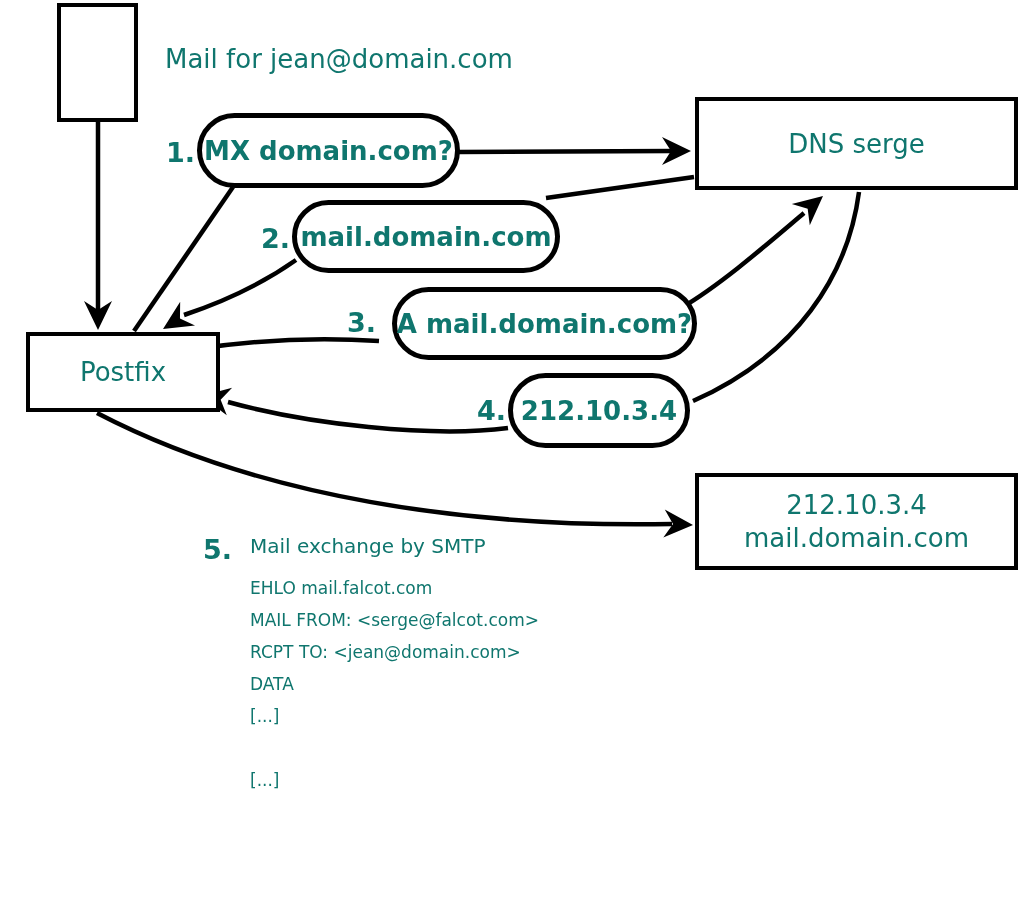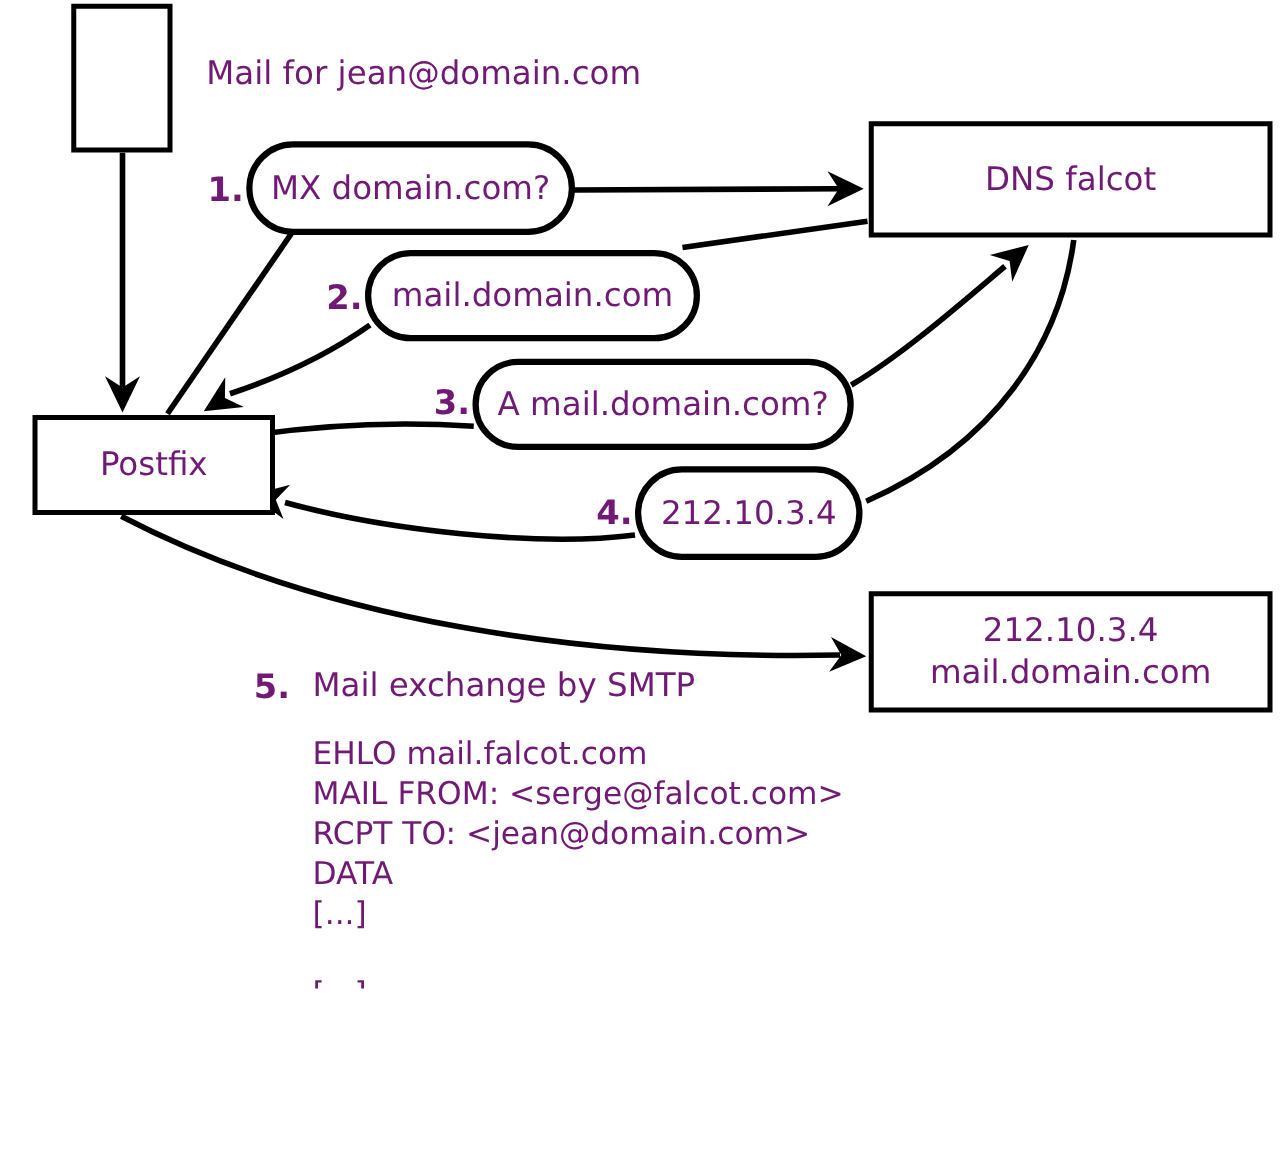--- a/index.html
+++ b/index.html
@@ -1,51 +1,51 @@
 <!DOCTYPE html>
 <html><head>
 <meta charset="utf-8">
 <style>
   html,body{margin:0;padding:0;background:#fff;}
   .stage{
     position:relative;width:1024px;height:791px;background:#ffffff;
-    font-family:"DejaVu Sans","Liberation Sans",sans-serif;color:#701a75;
+    font-family:"DejaVu Sans","Liberation Sans",sans-serif;color:#0f766e;
     overflow:hidden;
   }
   .wires{position:absolute;left:0;top:0;width:1024px;height:919px;pointer-events:none;}
   .wires path.wire{fill:none;stroke:#000;stroke-width:4.5;}
   .wires path.ah{fill:#000;stroke:none;}
   .box{
     position:absolute;box-sizing:border-box;border:4px solid #000;background:#fff;
     display:flex;align-items:center;justify-content:center;font-size:26px;white-space:nowrap;
   }
   .envelope{left:57px;top:3px;width:81px;height:119px;}
   .postfix{left:2px;top:332px;width:194px;height:80px;margin-left:24px;}
   .dns{left:695px;top:97px;width:323px;height:93px;}
   .dest{left:695px;top:473px;width:323px;height:97px;flex-direction:column;line-height:33px;}
   .pill{
     position:absolute;box-sizing:border-box;border:5px solid #000;border-radius:999px;background:#fff;
-    display:flex;align-items:center;justify-content:center;font-size:26px;white-space:nowrap;
+    display:flex;align-items:center;justify-content:center;font-size:26px;white-space:nowrap;font-weight:bold;
   }
   .pill1{left:197px;top:113px;width:263px;height:75px;}
   .pill2{left:292px;top:200px;width:268px;height:73px;}
-  .pill3{left:378px;top:287px;width:305px;height:73px;}
+  .pill3{left:392px;top:287px;width:305px;height:73px;}
   .pill4{left:508px;top:373px;width:182px;height:75px;}
   .num{
     position:absolute;font-weight:bold;font-size:27px;text-align:right;width:45px;
     line-height:31px;white-space:nowrap;
   }
   .num1{left:150px;top:137px;}
   .num2{left:245px;top:223px;}
   .num3{left:331px;top:307px;}
   .num4{left:461px;top:395px;}
   .title{position:absolute;left:165px;top:44px;font-size:26px;white-space:nowrap;}
   .step5num{position:absolute;left:195px;top:534px;width:37px;text-align:right;font-size:27px;font-weight:bold;white-space:nowrap;}
-  .step5text{position:absolute;left:250px;top:534px;font-size:26px;white-space:nowrap;}
-  .smtp{position:absolute;left:250px;top:587px;font-size:25px;}
+  .step5text{position:absolute;left:250px;top:534px;font-size:20px;white-space:nowrap;}
+  .smtp{position:absolute;left:250px;top:572px;font-size:17px;}
   .smtp-line{height:32px;line-height:32px;white-space:pre;}
 </style>
 </head>
 <body>
 
 <div class="stage">
 
   <svg class="wires" viewBox="0 0 1024 919" aria-hidden="true">
 
     <path class="wire" d="M98 122 L98 310"></path>
@@ -72,21 +72,21 @@
   </svg>
 
   <div class="box envelope"></div>
   <div class="title">Mail for jean@domain.com</div>
 
   <div class="box postfix">
     <span>Postfix</span>
   </div>
 
   <div class="box dns">
-    <span>DNS falcot</span>
+    <span>DNS serge</span>
   </div>
 
   <div class="box dest">
     <div>212.10.3.4</div>
     <div>mail.domain.com</div>
   </div>
 
   <div class="num num1">1.</div>
   <div class="pill pill1">
     <span>MX domain.com?</span>

